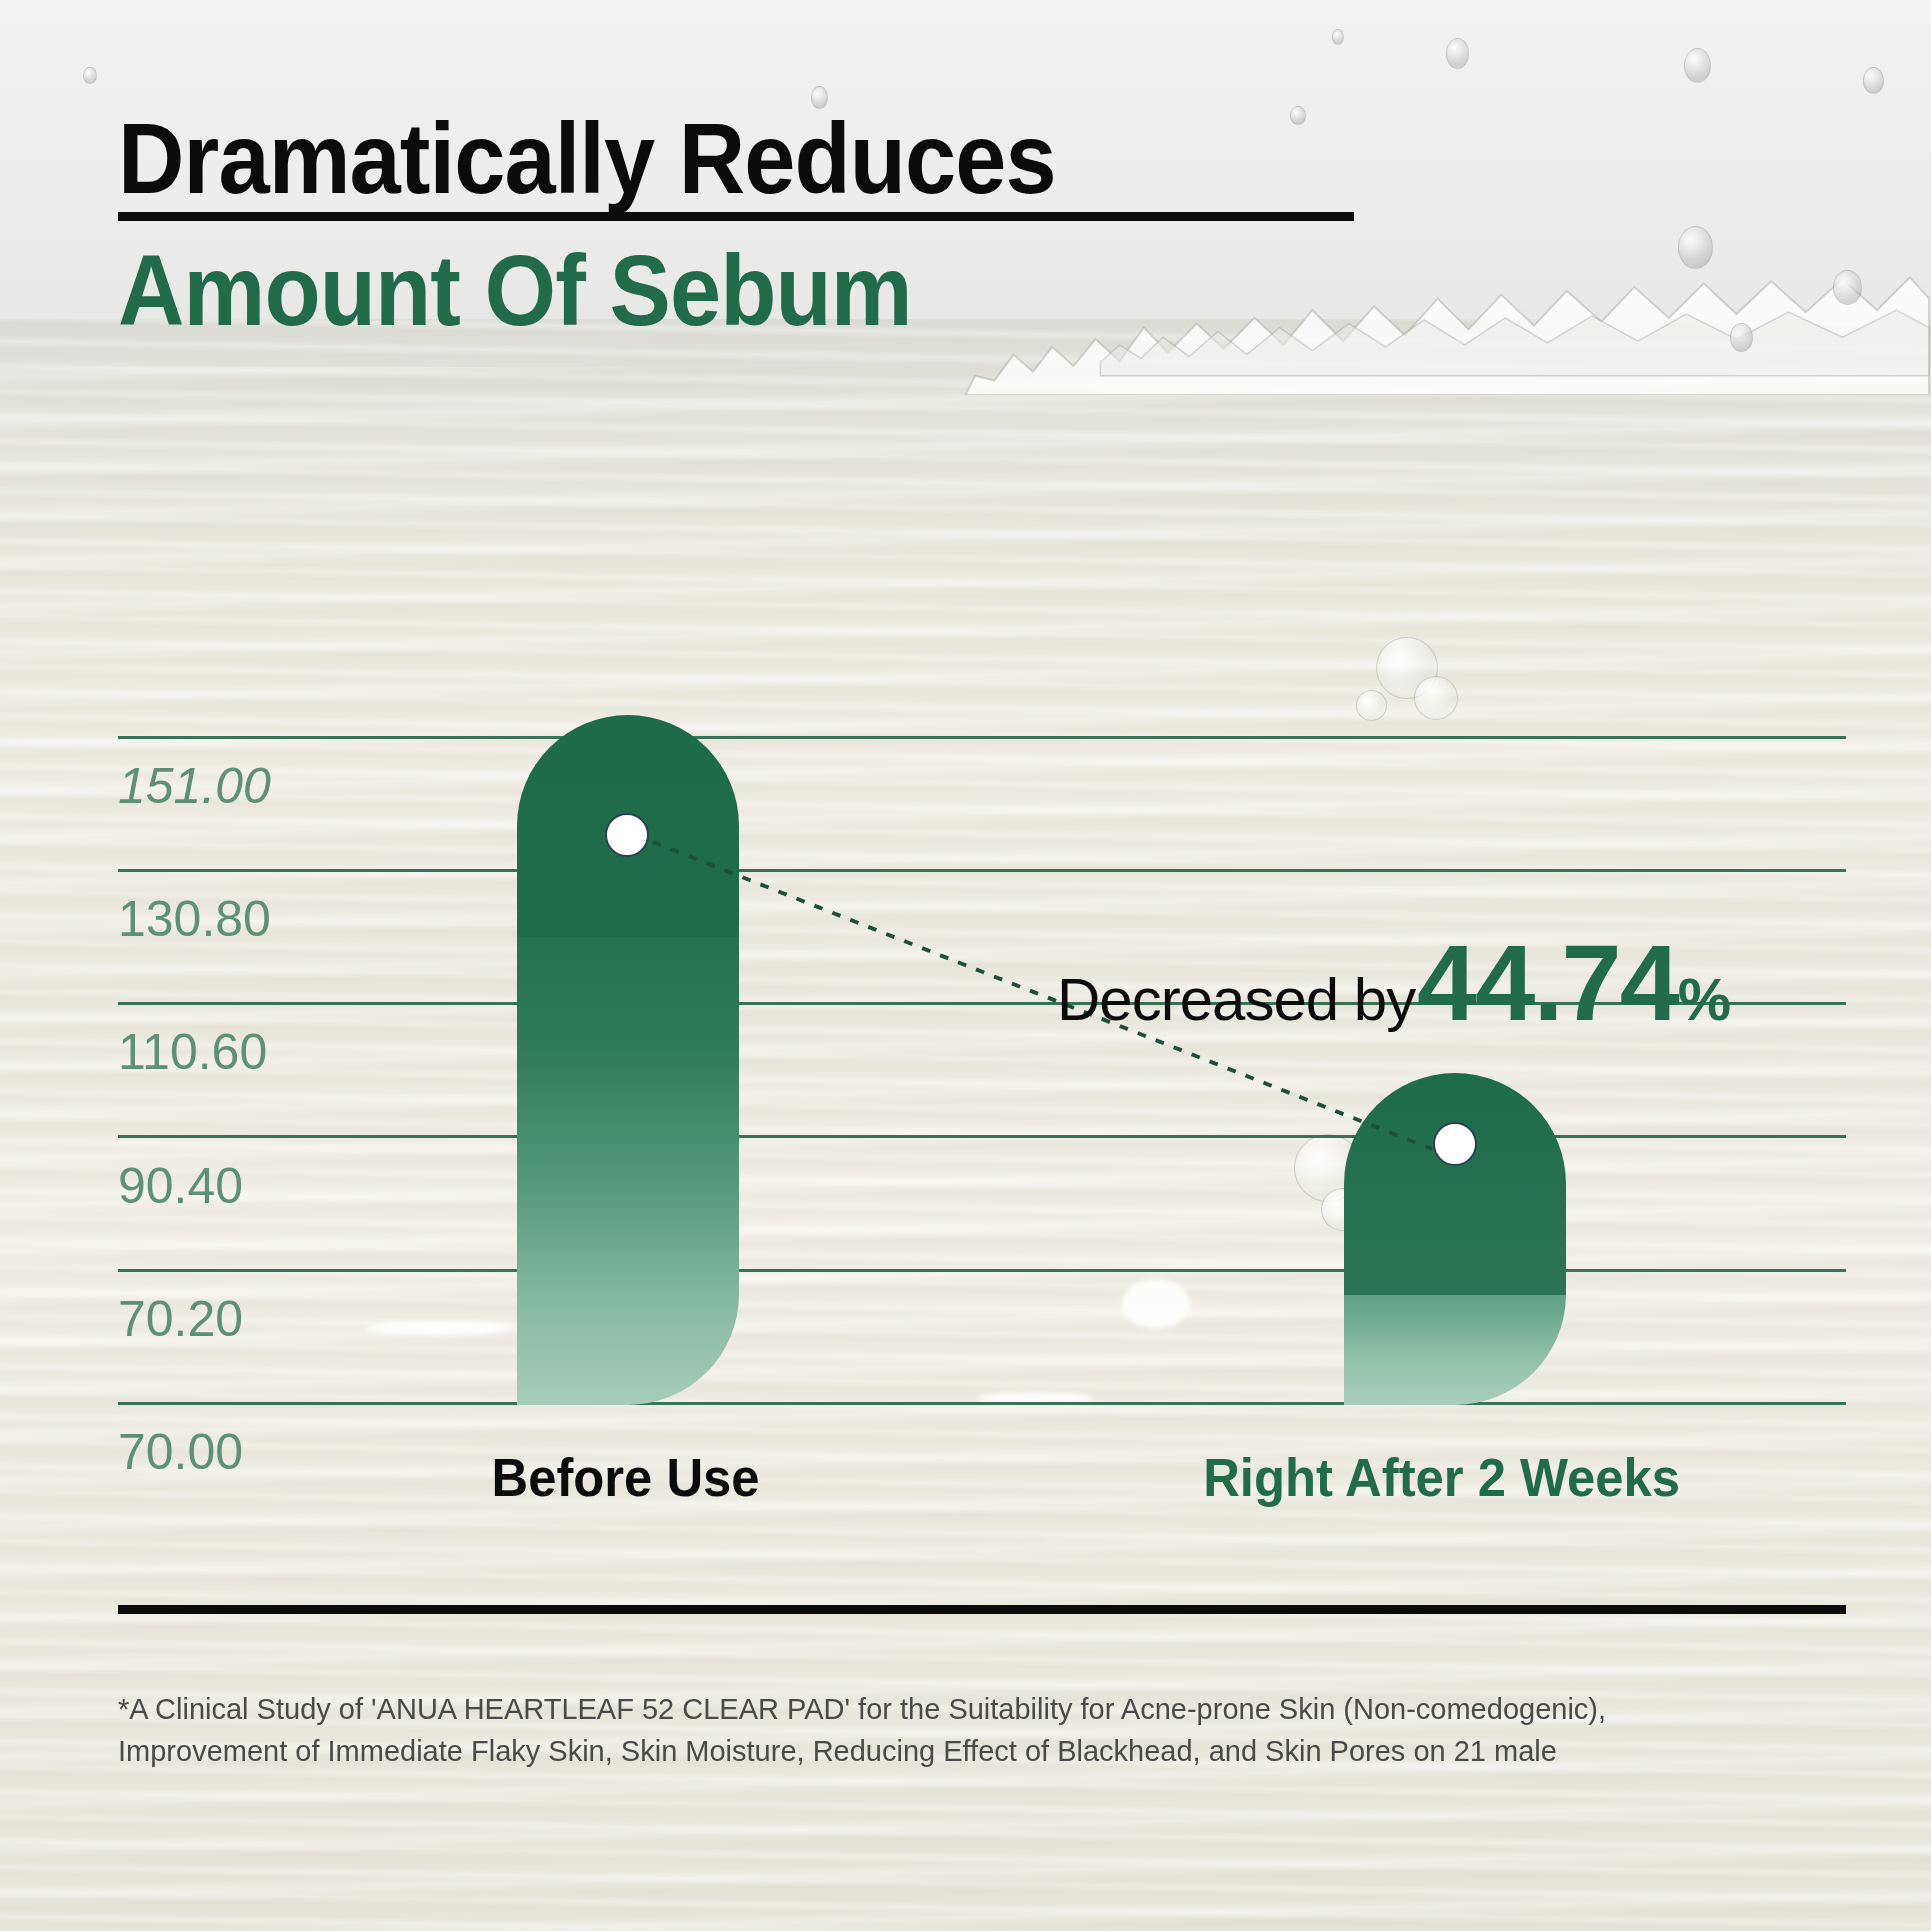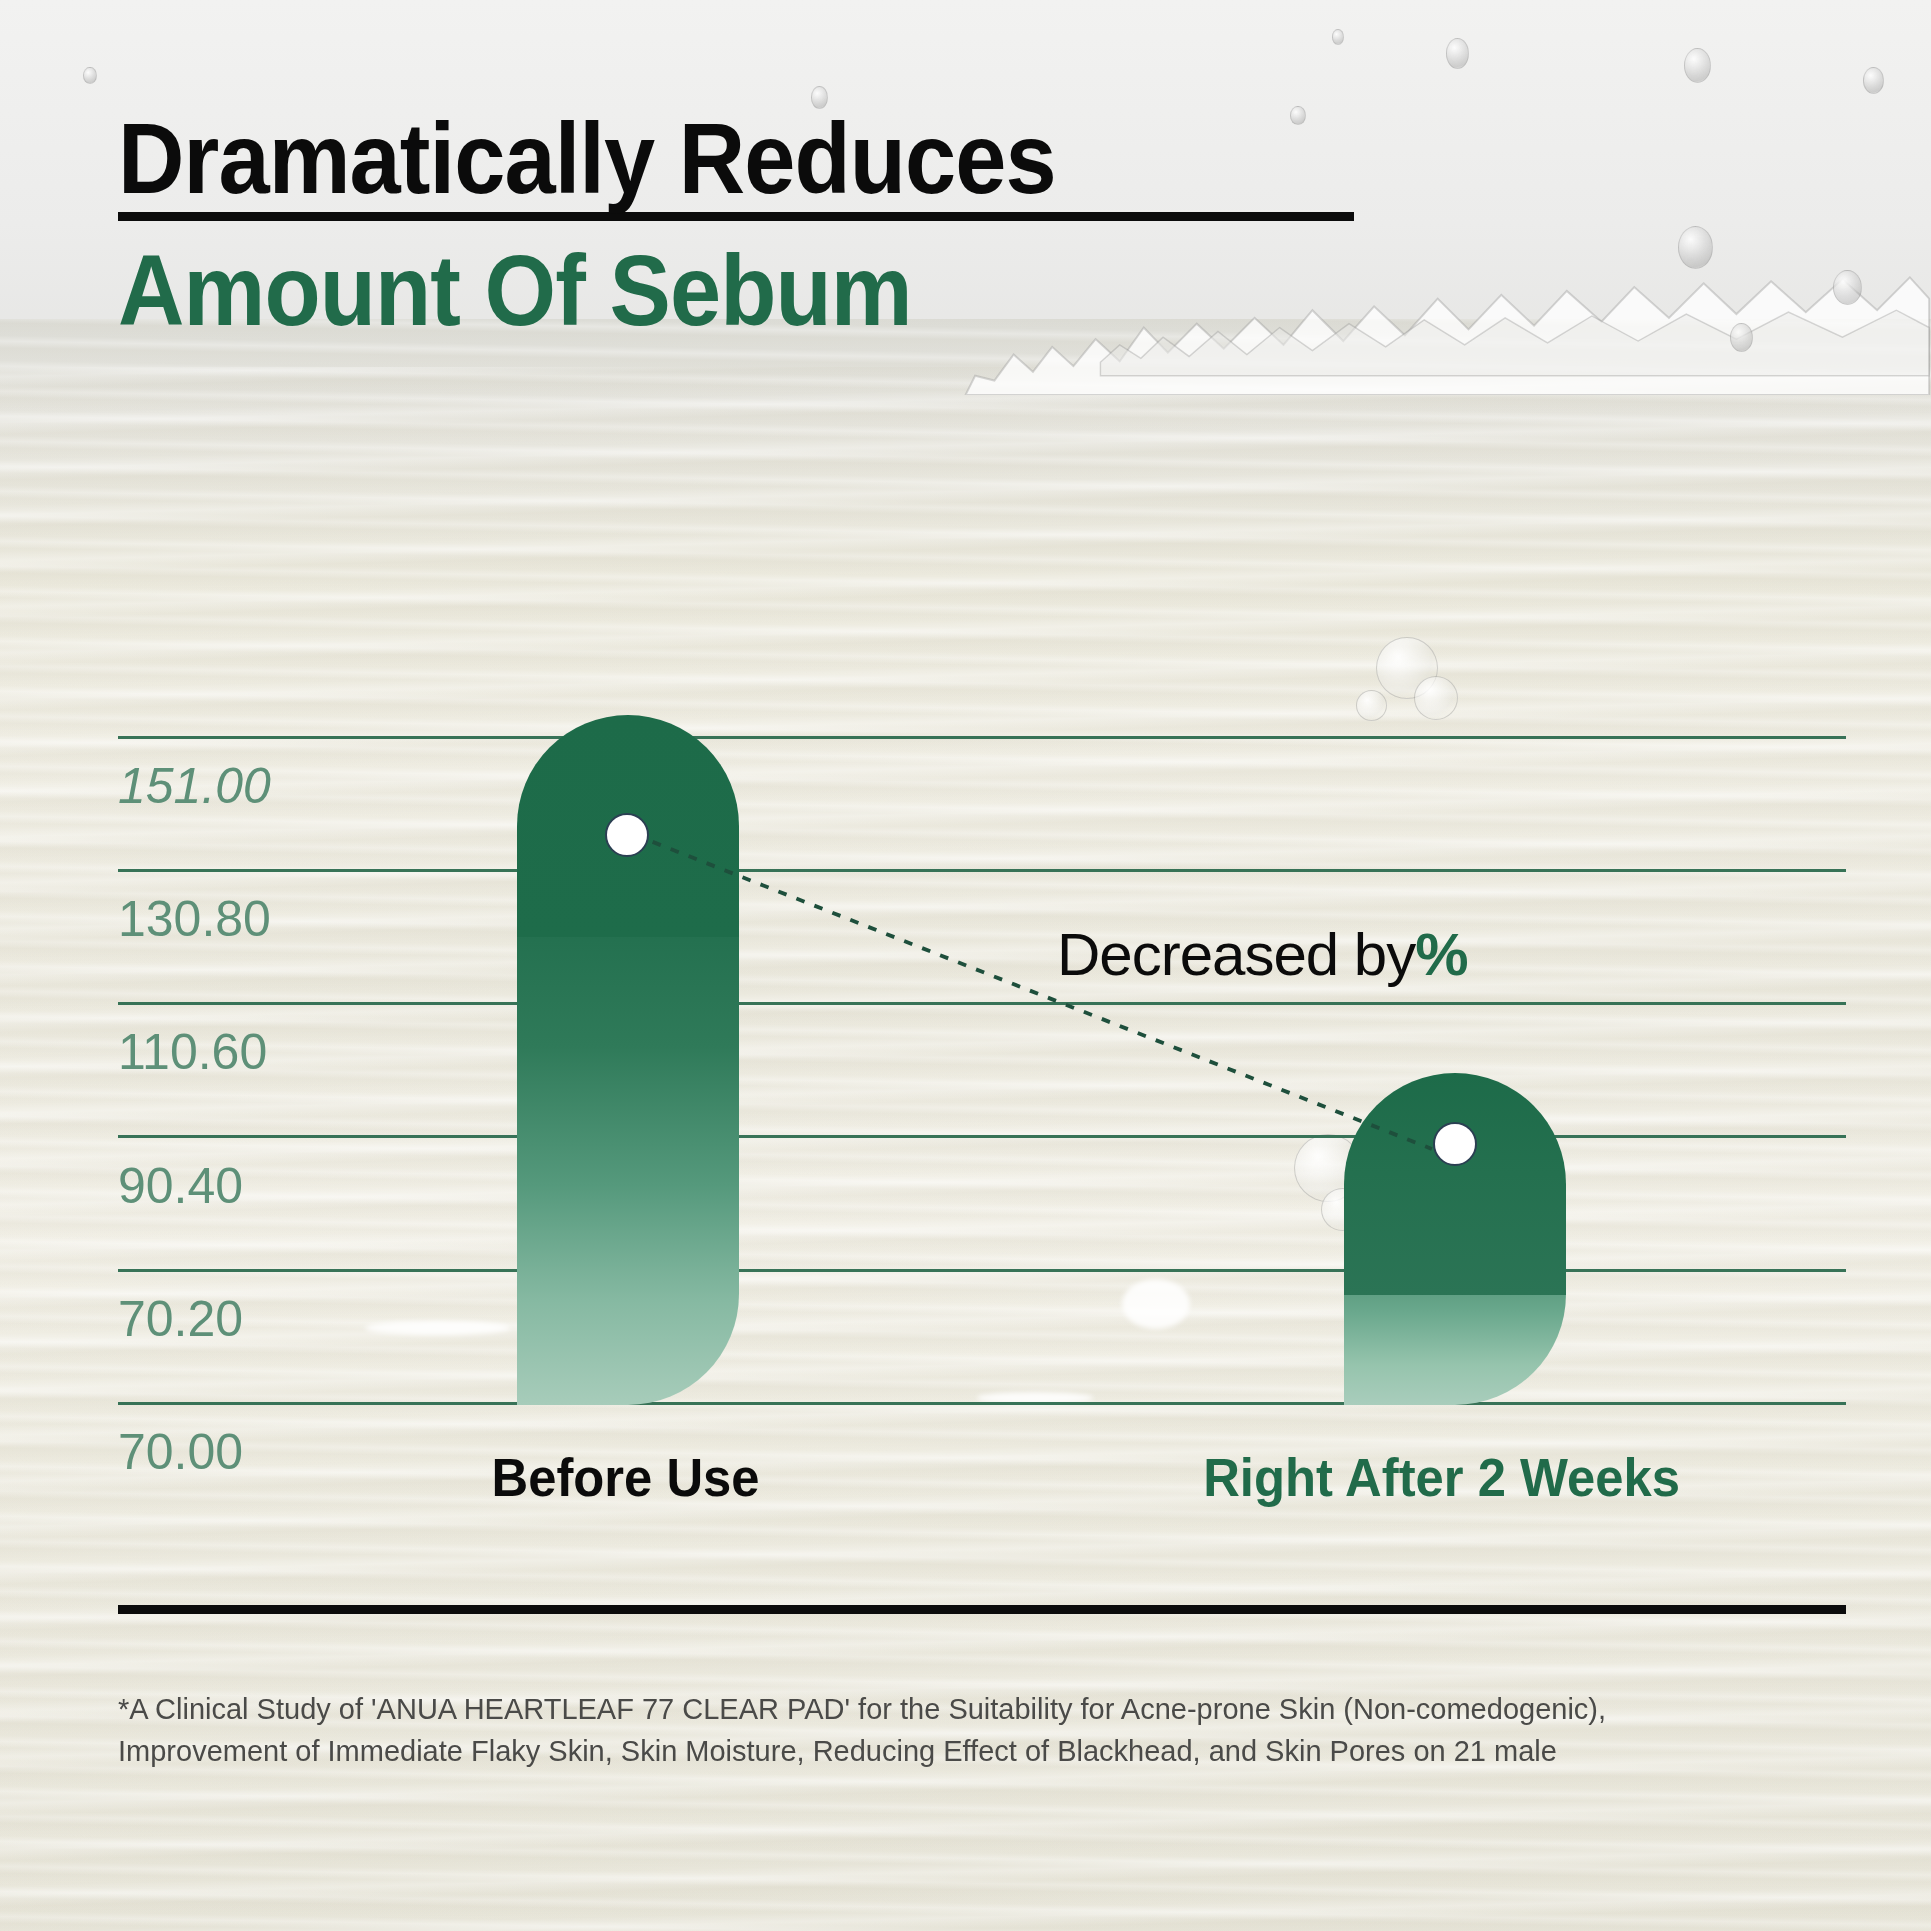--- a/index.html
+++ b/index.html
@@ -245,24 +245,25 @@
 
     <svg class="trend" viewBox="0 0 2000 2000" width="1931" height="1931">
       <line x1="676" y1="872" x2="1483" y2="1190" stroke="#1e4f3c" stroke-width="4" stroke-dasharray="9 11" stroke-linecap="butt"></line>
     </svg>
 
     <div class="xlabel dark" style="left:483px;top:1446px;">Before Use</div>
     <div class="xlabel green" style="left:1188px;top:1446px;">Right After 2 Weeks</div>
 
     <div class="callout">
       <span class="lab">Decreased by</span>
+      <span class="num">44.74</span>
       <span class="pct">%</span>
     </div>
   </div>
 
   <div class="divider"></div>
   <div class="footnote">
-    <div>*A Clinical Study of 'ANUA HEARTLEAF 77 CLEAR PAD' for the Suitability for Acne-prone Skin (Non-comedogenic),</div>
+    <div>*A Clinical Study of 'ANUA HEARTLEAF 52 CLEAR PAD' for the Suitability for Acne-prone Skin (Non-comedogenic),</div>
     <div>Improvement of Immediate Flaky Skin, Skin Moisture, Reducing Effect of Blackhead, and Skin Pores on 21 male</div>
   </div>
 
 </div>
 
 
 </body></html>

